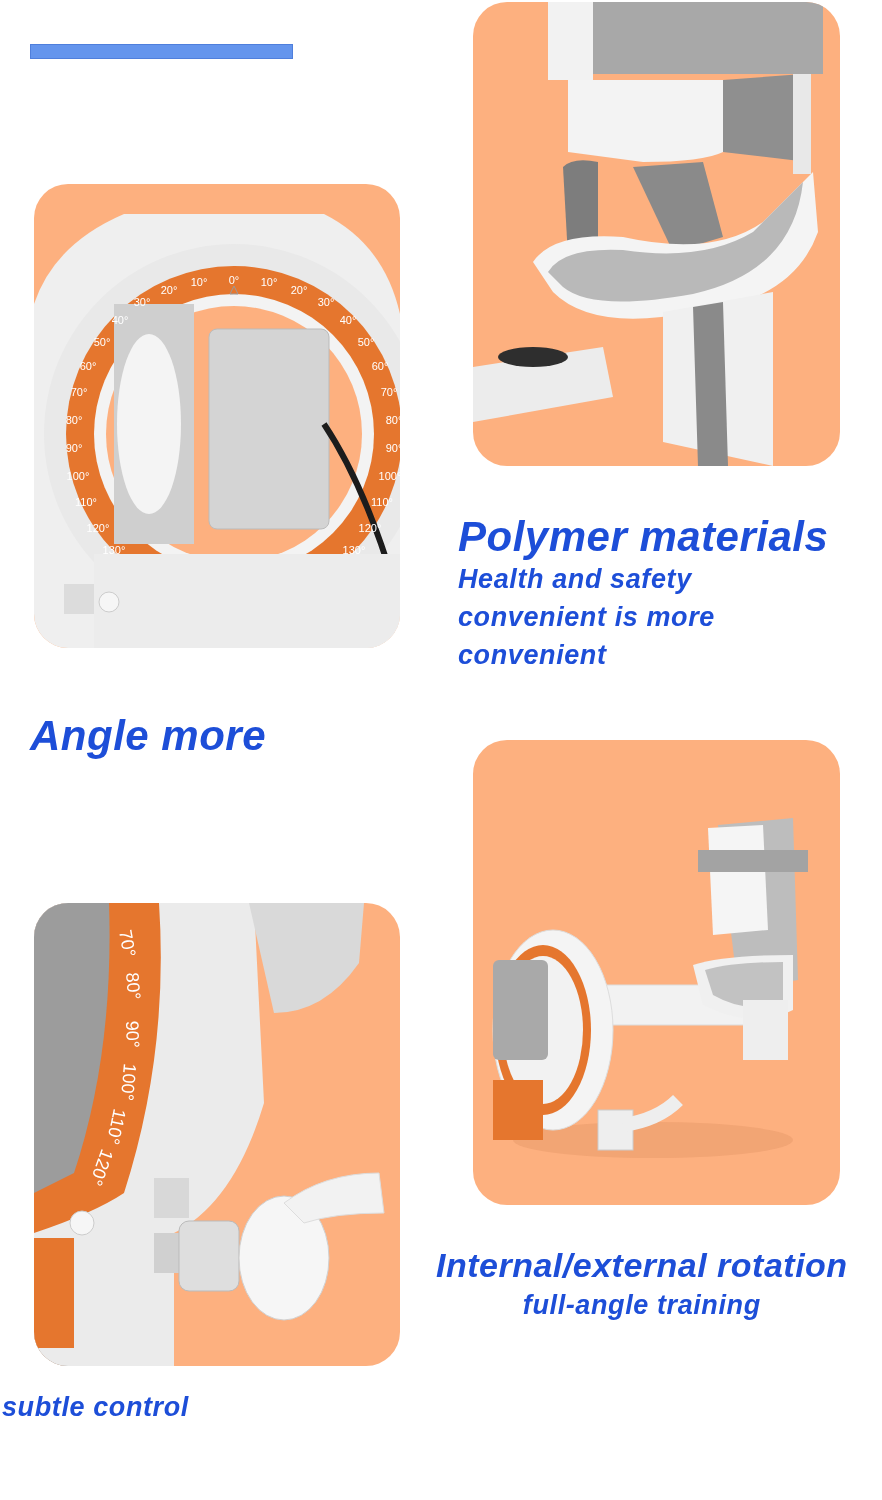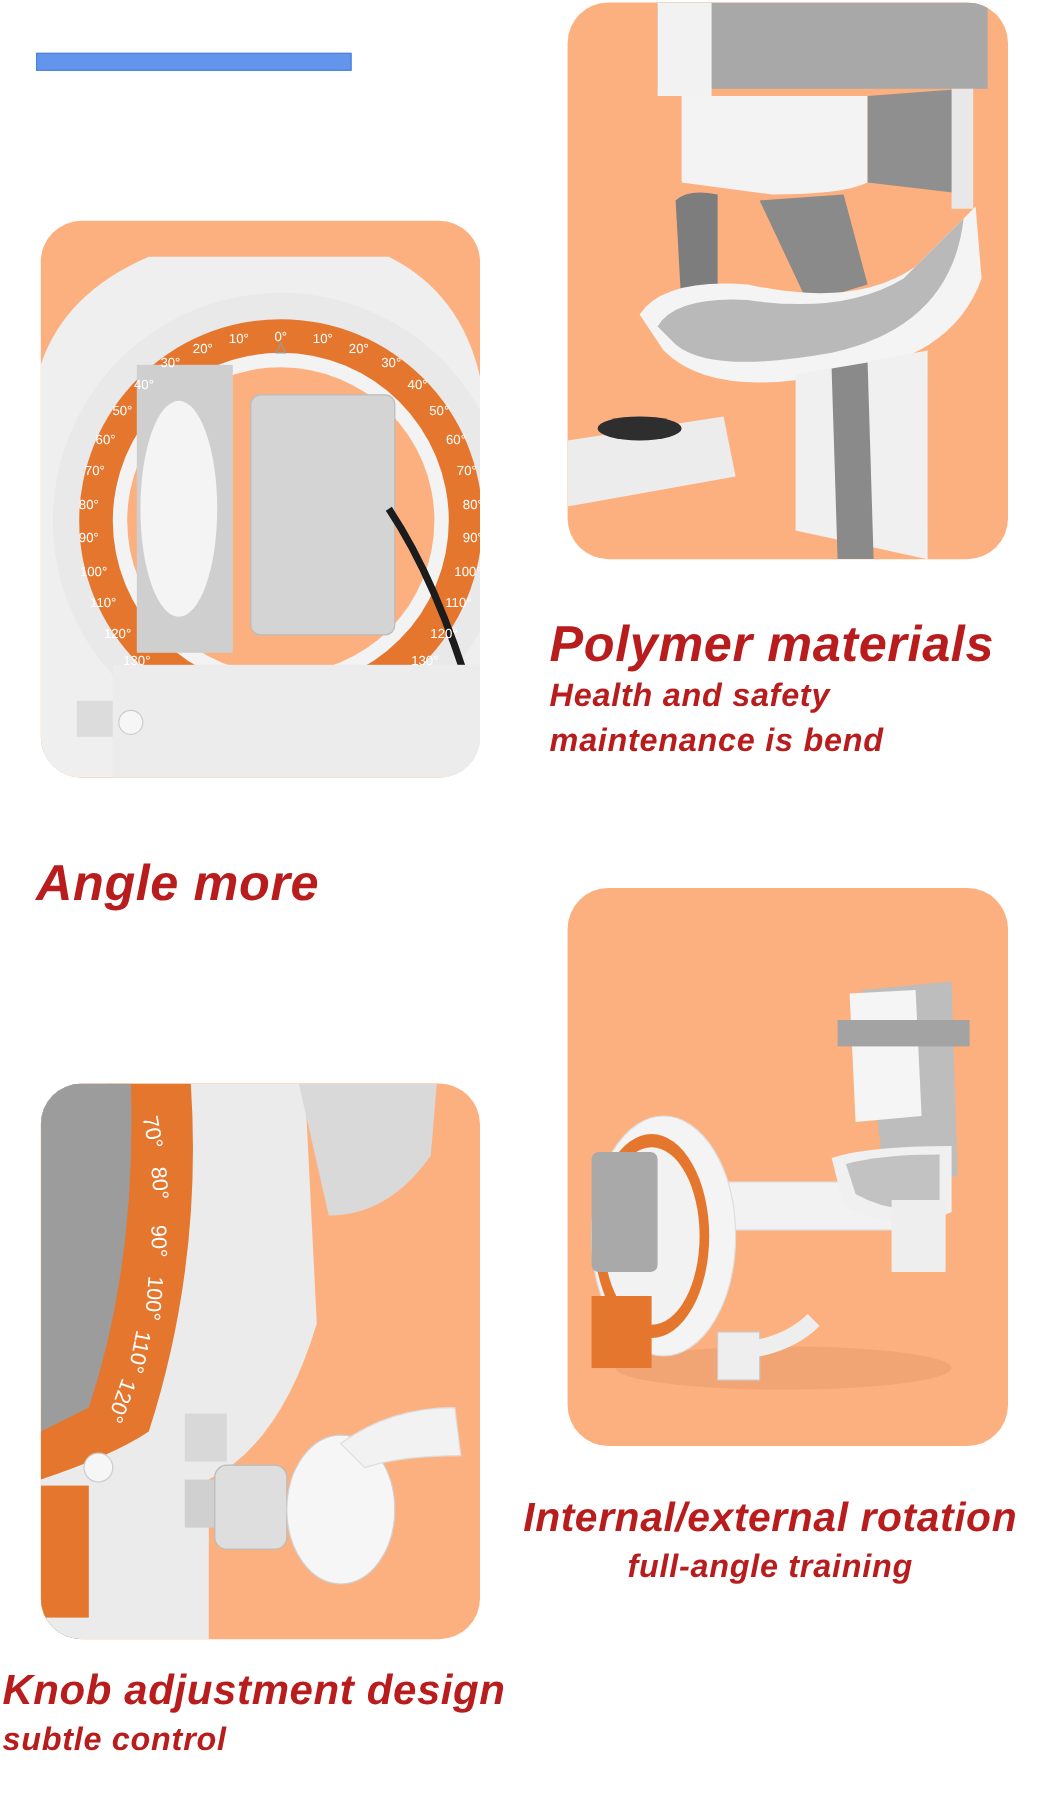--- a/index.html
+++ b/index.html
@@ -1,21 +1,21 @@
 <!DOCTYPE html>
 <html><head>
   <meta charset="utf-8">
   <style>
     html, body { margin: 0; padding: 0; background: #ffffff; }
     body { width: 882px; height: 1500px; position: relative; overflow: hidden;
            font-family: "Liberation Sans", "DejaVu Sans", sans-serif; }
     .accent-bar { position: absolute; left: 30px; top: 44px; width: 263px; height: 15px;
                   background: #6495ed; border: 1px solid #4f7fdc; box-sizing: border-box; }
     .panel { position: absolute; background: #fdb07f; border-radius: 34px; overflow: hidden; }
-    .caption { position: absolute; color: #b91c1c; font-style: italic; font-weight: bold; }
+    .caption { position: absolute; color: #1d4ed8; font-style: italic; font-weight: bold; }
     .caption .title { font-size: 42px; line-height: 46px; letter-spacing: 0.5px; }
     .caption .sub { font-size: 27px; line-height: 38px; letter-spacing: 0.6px; font-style: italic; }
     svg { display: block; }
   </style>
 </head>
 <body>
 
 <div class="accent-bar"></div>
 
 <div class="panel" style="left:34px; top:184px; width:366px; height:464px;">
@@ -84,21 +84,22 @@
     <path d="M190 310 L300 290 L300 464 L190 440 Z" fill="#f0f0f0"></path>
     <path d="M220 305 L250 300 L255 464 L225 464 Z" fill="#8a8a8a"></path>
     <path d="M0 365 L130 345 L140 395 L0 420 Z" fill="#ececec"></path>
     <ellipse cx="60" cy="355" rx="35" ry="10" fill="#2e2e2e"></ellipse>
   </svg>
 </div>
 
 <div class="caption" style="left:458px; top:514px;">
   <div class="title">Polymer materials</div>
   <div class="sub">Health and safety</div>
-  <div class="sub">maintenance is bend</div>
+  <div class="sub">convenient is more</div>
+  <div class="sub">convenient</div>
 </div>
 
 <div class="caption" style="left:30px; top:713px;">
   <div class="title">Angle more</div>
 </div>
 
 <div class="panel" style="left:473px; top:740px; width:367px; height:465px;">
   <svg width="367" height="465" viewBox="0 0 367 465">
     <ellipse cx="180" cy="400" rx="140" ry="18" fill="#e89a6a" opacity="0.5"></ellipse>
 
@@ -146,15 +147,14 @@
     </g>
   </svg>
 </div>
 
 <div class="caption" style="left:436px; top:1244px;text-align:center;">
   <div class="title" style="font-size:34px; line-height:42px;">Internal/external rotation</div>
   <div class="sub">full-angle training</div>
 </div>
 
 <div class="caption" style="left:2px; top:1388px;">
-  <div class="title" style="font-size:35px; line-height:42px;">Knob adjustment design</div>
   <div class="sub">subtle control</div>
 </div>
 
 </body></html>

